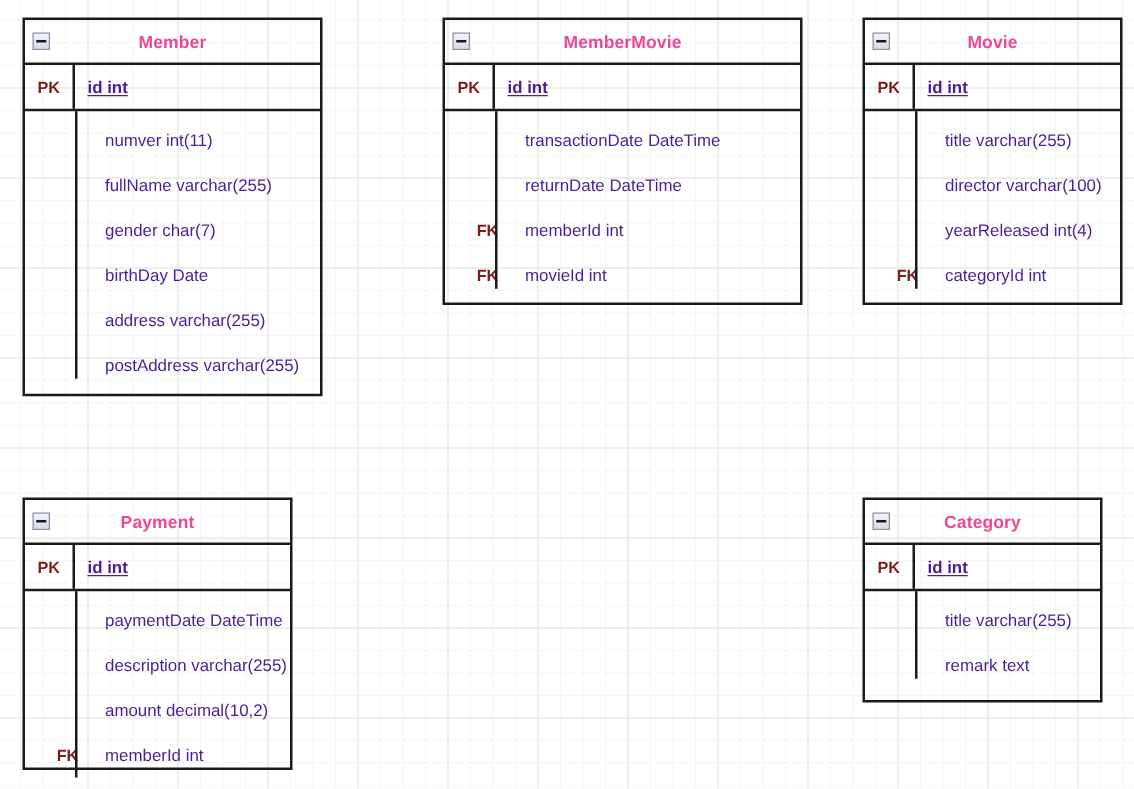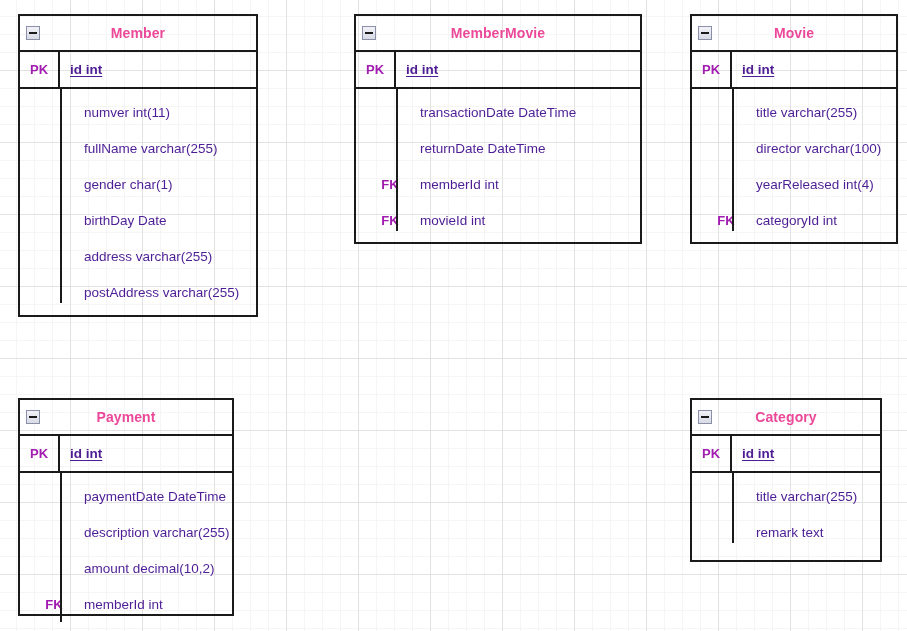--- a/index.html
+++ b/index.html
@@ -109,21 +109,21 @@
     margin-left: 14px;
   }
 
   
   .key-cell {
     flex: 0 0 40px;
     box-sizing: border-box;
     text-align: center;
     font-size: 13px;
     font-weight: bold;
-    color: #a21caf;
+    color: #7f1d1d;
     line-height: 1;
   }
 
   .entity-key-row .key-cell {
     border-right: 2px solid #1a1a1a;
     align-self: stretch;
     display: flex;
     align-items: center;
     justify-content: center;
   }
@@ -175,21 +175,21 @@
         <div class="attr-row">
           <div class="key-cell"></div>
           <div class="name-cell">numver int(11)</div>
         </div>
         <div class="attr-row">
           <div class="key-cell"></div>
           <div class="name-cell">fullName varchar(255)</div>
         </div>
         <div class="attr-row">
           <div class="key-cell"></div>
-          <div class="name-cell">gender char(1)</div>
+          <div class="name-cell">gender char(7)</div>
         </div>
         <div class="attr-row">
           <div class="key-cell"></div>
           <div class="name-cell">birthDay Date</div>
         </div>
         <div class="attr-row">
           <div class="key-cell"></div>
           <div class="name-cell">address varchar(255)</div>
         </div>
         <div class="attr-row">

